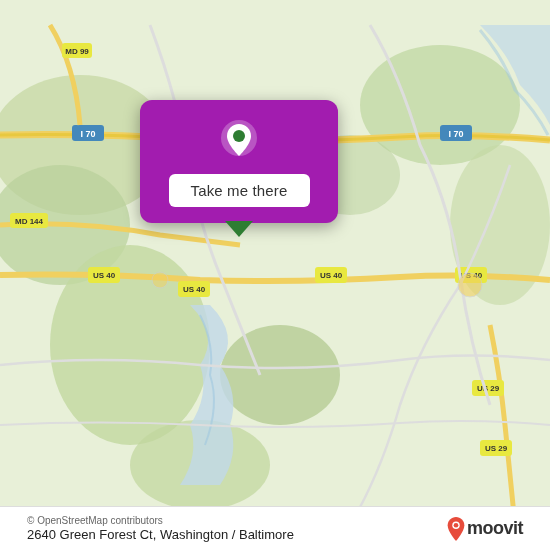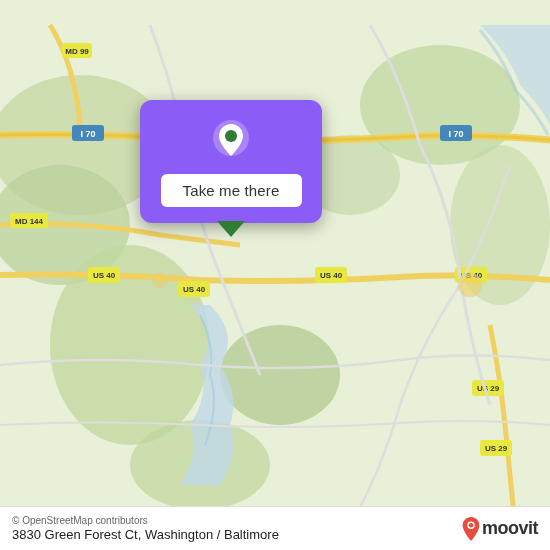--- a/index.html
+++ b/index.html
@@ -24,22 +24,22 @@
       position: absolute;
       top: 0; left: 0;
       width: 100%; height: 100%;
     }
 
     
     #popup-card {
       position: absolute;
       top: 100px;
       left: 140px;
-      width: 182px;
-      background: #8b5cf6;
+      width: 198px;
+      background: #a21caf;
       border-radius: 12px;
       display: flex;
       flex-direction: column;
       align-items: center;
       padding: 18px 16px 16px 16px;
       box-shadow: 0 4px 16px rgba(0,0,0,0.35);
       z-index: 10;
     }
 
     #popup-card::after {
@@ -72,21 +72,21 @@
       letter-spacing: 0.01em;
     }
 
     
     #bottom-bar {
       position: absolute;
       bottom: 0;
       left: 0;
       width: 100%;
       background: white;
-      padding: 8px 12px;
+      padding: 8px 27px;
       display: flex;
       align-items: center;
       justify-content: space-between;
       z-index: 20;
       border-top: 1px solid #ddd;
     }
 
     #bottom-left {
       display: flex;
       flex-direction: column;
@@ -196,21 +196,21 @@
       <circle cx="22" cy="20" r="18" fill="white" opacity="0.25"></circle>
       <path d="M22 6 C15.4 6 10 11.4 10 18 C10 26.5 22 38 22 38 C22 38 34 26.5 34 18 C34 11.4 28.6 6 22 6Z" fill="white"></path>
       <circle cx="22" cy="18" r="6" fill="#2e7d32"></circle>
     </svg>
     <button id="take-me-btn">Take me there</button>
   </div>
 
   <div id="bottom-bar">
     <div id="bottom-left">
       <span id="copyright-text">© OpenStreetMap contributors</span>
-      <span id="address-text">3830 Green Forest Ct, Washington / Baltimore</span>
+      <span id="address-text">2640 Green Forest Ct, Washington / Baltimore</span>
     </div>
     <div id="moovit-logo">
 
       <svg class="moovit-pin" viewBox="0 0 22 28" xmlns="http://www.w3.org/2000/svg">
         <path d="M11 1 C6 1 2 5 2 10 C2 17 11 27 11 27 C11 27 20 17 20 10 C20 5 16 1 11 1Z" fill="#e74c3c"></path>
         <circle cx="11" cy="10" r="4" fill="white"></circle>
         <circle cx="11" cy="10" r="2.5" fill="#e74c3c"></circle>
       </svg>
       <span class="moovit-text">moovit</span>
     </div>

